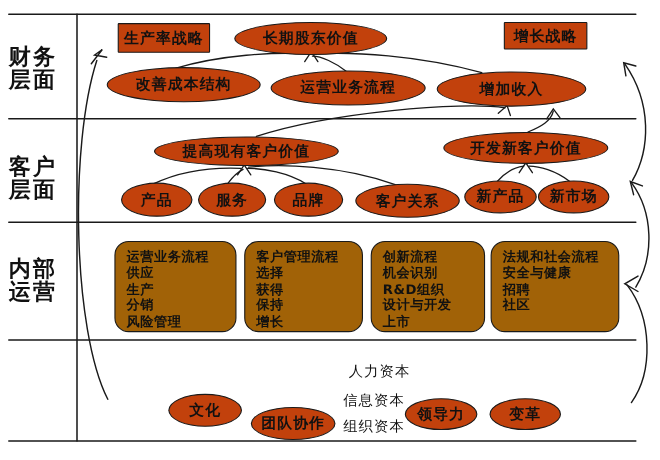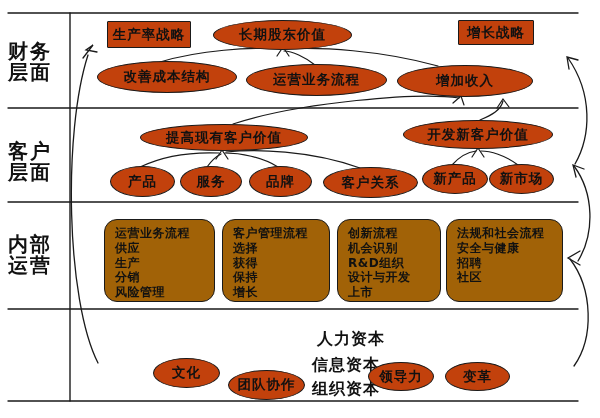--- a/index.html
+++ b/index.html
@@ -17,21 +17,21 @@
   .rect{border-radius:1px;}
   .pbox{
     position:absolute;border:1.6px solid #1a1a1a;border-radius:13px;box-sizing:border-box;
     background:#a16207;font-weight:700;font-size:12px;line-height:14.8px;
     padding:6px 2px 0 10px;letter-spacing:0.5px;
   }
   .persp{
     position:absolute;left:8px;width:62px;text-align:left;
     font-weight:700;font-size:20px;line-height:21px;letter-spacing:2px;
   }
-  .cap{position:absolute;font-weight:700;font-size:16px;letter-spacing:1px;}
+  .cap{position:absolute;font-weight:400;font-size:13px;letter-spacing:1px;}
 </style>
 </head>
 <body>
 
 <div class="stage">
 
   <svg class="overlay" width="600" height="418" viewBox="0 0 600 418" fill="none" stroke="#1a1a1a" stroke-width="1.4" stroke-linecap="round">
 
     <g>
       <line x1="8" y1="13" x2="578" y2="13"></line>

